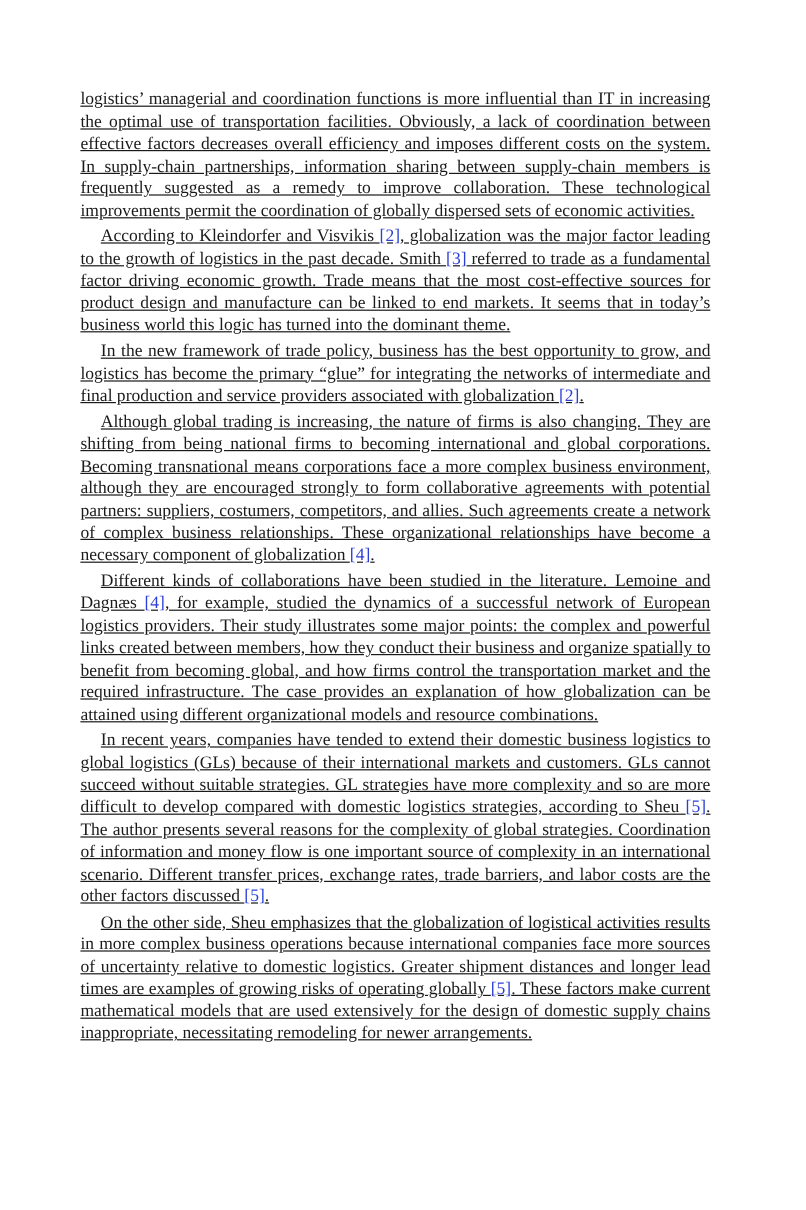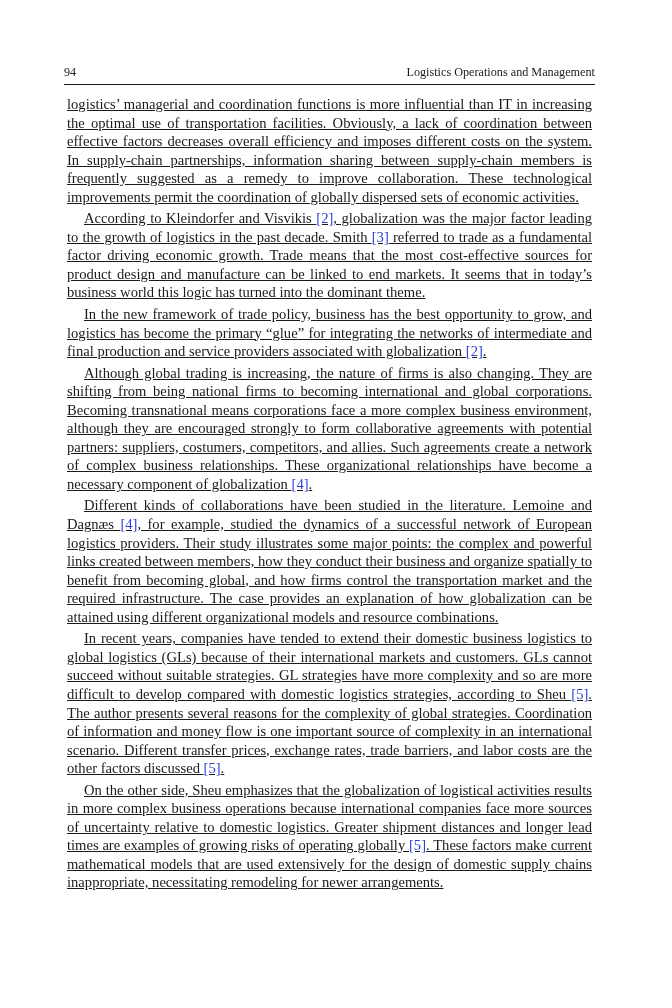--- a/index.html
+++ b/index.html
@@ -47,24 +47,20 @@
       text-indent: 0;
     }
     .cite {
       color: #2b3fd6;
     }
   </style>
 </head>
 <body>
 
 <div class="page">
-  <div class="running-head">
-    <span>94</span>
-    <span>Logistics Operations and Management</span>
-  </div>
   <div class="body-text" id="body-text">
       <p class="para first"><span>logistics’ managerial and coordination functions is more influential than IT in increasing the optimal use of transportation facilities. Obviously, a lack of coordi­nation between effective factors decreases overall efficiency and imposes different costs on the system. In supply-chain partnerships, information sharing between supply-chain members is frequently suggested as a remedy to improve collabora­tion. These technological improvements permit the coordination of globally dis­persed sets of economic activities.</span></p>
       <p class="para"><span>According to Kleindorfer and Visvikis </span><span class="cite" style="color: rgb(43, 63, 214);">[2]</span><span>, globalization was the major factor leading to the growth of logistics in the past decade. Smith </span><span class="cite" style="color: rgb(43, 63, 214);">[3]</span><span> referred to trade as a fundamental factor driving economic growth. Trade means that the most cost-effective sources for product design and manufacture can be linked to end markets. It seems that in today’s business world this logic has turned into the dominant theme.</span></p>
       <p class="para"><span>In the new framework of trade policy, business has the best opportunity to grow, and logistics has become the primary “glue” for integrating the networks of interme­diate and final production and service providers associated with globalization </span><span class="cite" style="color: rgb(43, 63, 214);">[2]</span><span>.</span></p>
       <p class="para"><span>Although global trading is increasing, the nature of firms is also changing. They are shifting from being national firms to becoming international and global cor­porations. Becoming transnational means corporations face a more complex busi­ness environment, although they are encouraged strongly to form collaborative agreements with potential partners: suppliers, costumers, competitors, and allies. Such agreements create a network of complex business relationships. These organi­zational relationships have become a necessary component of globalization </span><span class="cite" style="color: rgb(43, 63, 214);">[4]</span><span>.</span></p>
       <p class="para"><span>Different kinds of collaborations have been studied in the literature. Lemoine and Dagnæs </span><span class="cite" style="color: rgb(43, 63, 214);">[4]</span><span>, for example, studied the dynamics of a successful network of European logistics providers. Their study illustrates some major points: the com­plex and powerful links created between members, how they conduct their business and organize spatially to benefit from becoming global, and how firms control the transportation market and the required infrastructure. The case provides an explana­tion of how globalization can be attained using different organizational models and resource combinations.</span></p>
       <p class="para"><span>In recent years, companies have tended to extend their domestic business logis­tics to global logistics (GLs) because of their international markets and customers. GLs cannot succeed without suitable strategies. GL strategies have more complex­ity and so are more difficult to develop compared with domestic logistics strategies, according to Sheu </span><span class="cite" style="color: rgb(43, 63, 214);">[5]</span><span>. The author presents several reasons for the complexity of global strategies. Coordination of information and money flow is one important source of complexity in an international scenario. Different transfer prices, exchange rates, trade barriers, and labor costs are the other factors discussed </span><span class="cite" style="color: rgb(43, 63, 214);">[5]</span><span>.</span></p>
       <p class="para"><span>On the other side, Sheu emphasizes that the globalization of logistical activities results in more complex business operations because international companies face more sources of uncertainty relative to domestic logistics. Greater shipment dis­tances and longer lead times are examples of growing risks of operating globally </span><span class="cite" style="color: rgb(43, 63, 214);">[5]</span><span>. These factors make current mathematical models that are used extensively for the design of domestic supply chains inappropriate, necessitating remodeling for newer arrangements.</span></p>
     </div>
 </div>

